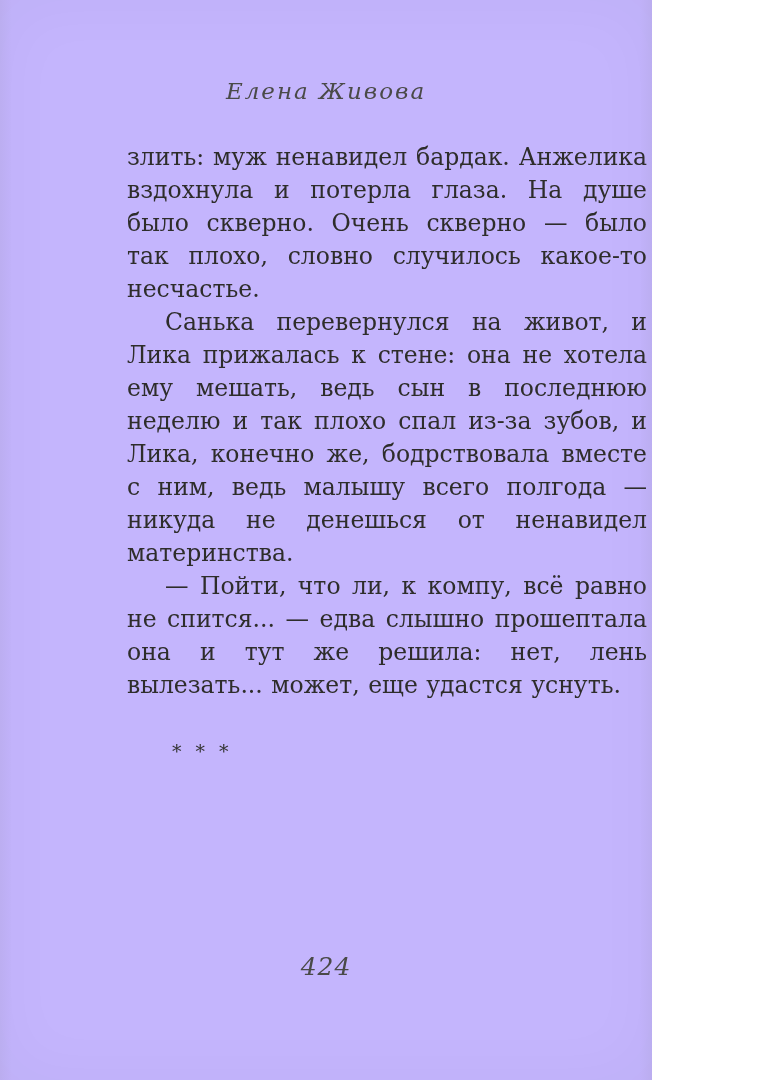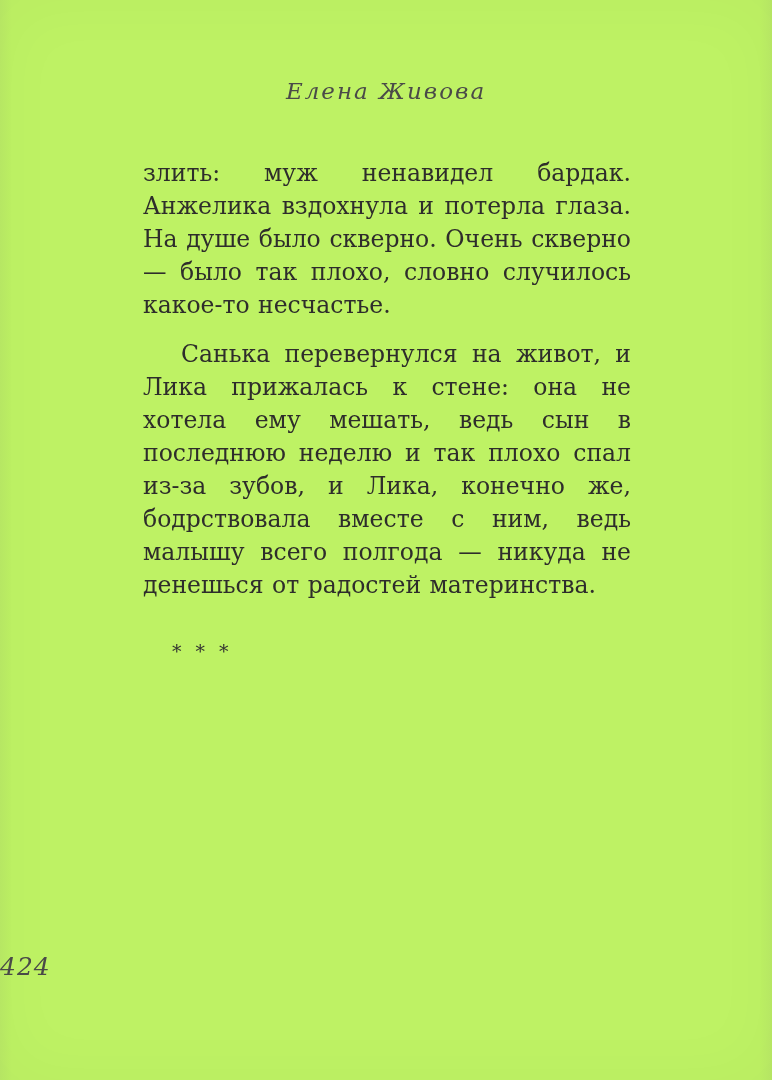--- a/index.html
+++ b/index.html
@@ -2,23 +2,23 @@
 <html lang="ru"><head>
 <meta charset="utf-8">
 <style>
   html, body {
     margin: 0;
     padding: 0;
     background: #ffffff;
   }
   .page {
     position: relative;
-    width: 772px;
+    width: 652px;
     height: 1080px;
-    background: #bef264;
+    background: #c4b5fd;
     color: #2e2d2b;
     font-family: "DejaVu Serif", serif;
     overflow: hidden;
     box-shadow: inset 0 0 70px rgba(0,0,0,0.03);
   }
   .scan-edge-left {
     position: absolute;
     left: 0; top: 0;
     width: 12px; height: 100%;
     background: linear-gradient(to right, rgba(120,120,120,0.07), rgba(120,120,120,0));
@@ -42,21 +42,21 @@
     letter-spacing: 2px;
     color: #4a4a48;
   }
   .body-text {
     position: absolute;
     top: 141px;
     left: 127px;
     width: 520px;
   }
   .para {
-    margin: 16px;
+    margin: 0;
     font-size: 23.5px;
     line-height: 33px;
     text-align: justify;
     text-indent: 38px;
     word-spacing: 1px;
   }
   .para.no-indent {
     text-indent: 0;
   }
   .separator {
@@ -64,21 +64,21 @@
     padding-left: 45px;
     font-size: 19px;
     letter-spacing: 4px;
     color: #333331;
   }
   .page-footer {
     position: absolute;
     top: 952px;
     left: 0;
     width: 100%;
-    text-align: left;
+    text-align: center;
   }
   .page-number {
     font-style: italic;
     font-size: 25px;
     letter-spacing: 1px;
     color: #4a4a48;
   }
 </style>
 </head>
 <body>
@@ -87,21 +87,22 @@
 
   <div class="scan-edge-left"></div>
   <div class="scan-edge-right"></div>
 
   <header class="running-header">
     <span>Елена Живова</span>
   </header>
 
   <article class="body-text">
     <p class="para no-indent">злить: муж ненавидел бардак. Анжелика вздохнула и потерла глаза. На душе было скверно. Очень скверно — было так плохо, словно случилось какое-то несчастье.</p>
-    <p class="para">Санька перевернулся на живот, и Лика прижалась к стене: она не хотела ему мешать, ведь сын в последнюю неделю и так плохо спал из-за зубов, и Лика, конечно же, бодрствовала вместе с ним, ведь малышу всего полгода — никуда не денешься от радостей материнства.</p>
+    <p class="para">Санька перевернулся на живот, и Лика прижалась к стене: она не хотела ему мешать, ведь сын в последнюю неделю и так плохо спал из-за зубов, и Лика, конечно же, бодрствовала вместе с ним, ведь малышу всего полгода — никуда не денешься от ненавидел материнства.</p>
+    <p class="para">— Пойти, что ли, к компу, всё равно не спится... — едва слышно прошептала она и тут же решила: нет, лень вылезать... может, еще удастся уснуть.</p>
     <div class="separator">* * *</div>
   </article>
 
   <footer class="page-footer">
     <span class="page-number">424</span>
   </footer>
 
 </main>
 
 </body></html>

